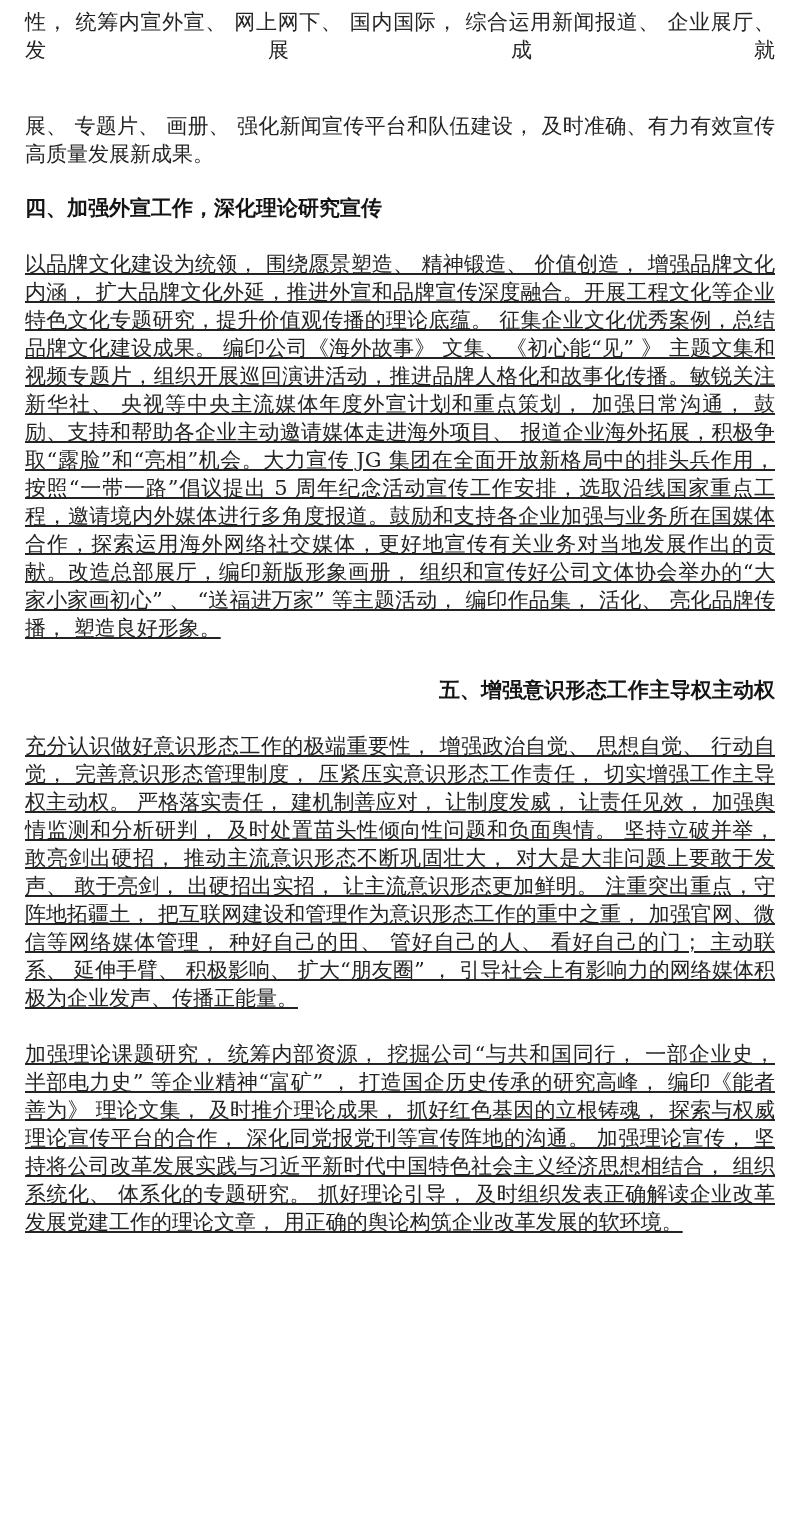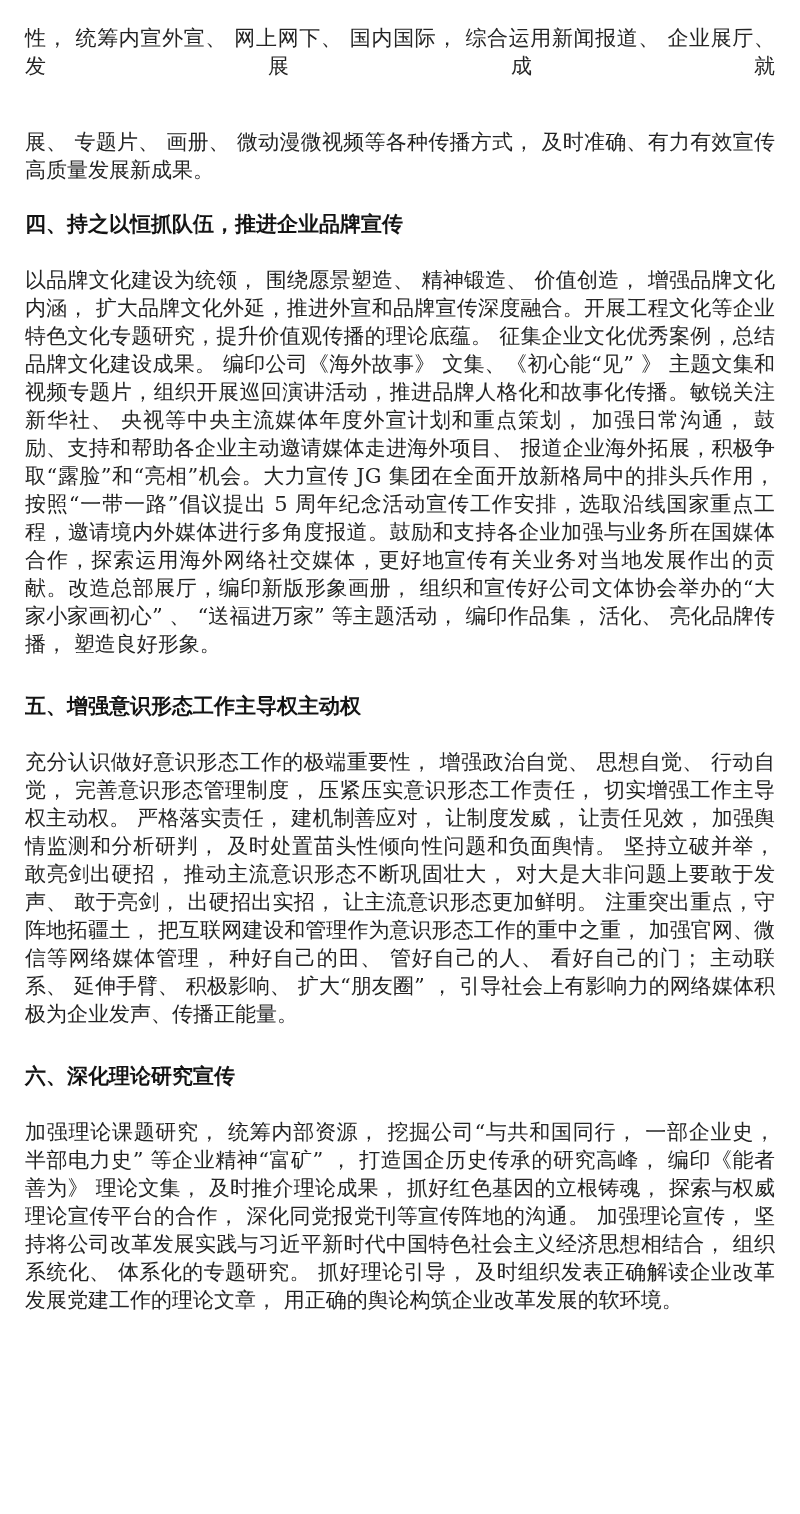--- a/index.html
+++ b/index.html
@@ -5,56 +5,55 @@
   * { box-sizing: border-box; }
   html, body { margin: 0; padding: 0; }
   body {
     width: 800px;
     height: 1514px;
     background: #ffffff;
     overflow: hidden;
     font-family: "DejaVu Serif", "Liberation Serif", serif;
   }
   .doc {
-    padding: 24px 25px 0 25px;
+    padding: 8px 25px 0 25px;
     color: #242424;
     font-size: 21px;
     line-height: 28px;
     text-align: justify;
   }
   .frag { margin: 0; }
   .frag-1 { text-align-last: justify; }
   .frag-2 { margin-top: 48px; }
   .sec-heading {
     margin: 0;
     font-size: 21px;
     line-height: 28px;
     font-weight: bold;
     color: #141414;
     text-align: left;
     font-family: "DejaVu Sans", "Liberation Sans", sans-serif;
   }
   .mt-h4 { margin-top: 26px; }
-  .mt-h5 { margin-top: 34px; }
+  .mt-h5 { margin-top: 34px; text-align: right; }
   .mt-h6 { margin-top: 34px; }
   .mt-h7 { margin-top: 32px; }
-  .sec-body { margin: 28px 0 0 0; }
+  .sec-body { margin: 28px 0 0 0; text-decoration: underline; }
 </style>
 </head>
 <body>
 
 <div class="doc">
 
   <p class="frag frag-1">性， 统筹内宣外宣、 网上网下、 国内国际， 综合运用新闻报道、 企业展厅、 发展成就</p>
 
-  <p class="frag frag-2">展、 专题片、 画册、 微动漫微视频等各种传播方式， 及时准确、有力有效宣传高质量发展新成果。</p>
+  <p class="frag frag-2">展、 专题片、 画册、 强化新闻宣传平台和队伍建设， 及时准确、有力有效宣传高质量发展新成果。</p>
 
-  <h2 class="sec-heading mt-h4">四、持之以恒抓队伍，推进企业品牌宣传</h2>
+  <h2 class="sec-heading mt-h4">四、加强外宣工作，深化理论研究宣传</h2>
   <p class="sec-body">以品牌文化建设为统领， 围绕愿景塑造、 精神锻造、 价值创造， 增强品牌文化内涵， 扩大品牌文化外延，推进外宣和品牌宣传深度融合。开展工程文化等企业特色文化专题研究，提升价值观传播的理论底蕴。 征集企业文化优秀案例，总结品牌文化建设成果。 编印公司《海外故事》 文集、《初心能“见” 》 主题文集和视频专题片，组织开展巡回演讲活动，推进品牌人格化和故事化传播。敏锐关注新华社、 央视等中央主流媒体年度外宣计划和重点策划， 加强日常沟通， 鼓励、支持和帮助各企业主动邀请媒体走进海外项目、 报道企业海外拓展，积极争取“露脸”和“亮相”机会。大力宣传 JG 集团在全面开放新格局中的排头兵作用， 按照“一带一路”倡议提出 5 周年纪念活动宣传工作安排，选取沿线国家重点工程，邀请境内外媒体进行多角度报道。鼓励和支持各企业加强与业务所在国媒体合作，探索运用海外网络社交媒体，更好地宣传有关业务对当地发展作出的贡献。改造总部展厅，编印新版形象画册， 组织和宣传好公司文体协会举办的“大家小家画初心” 、 “送福进万家” 等主题活动， 编印作品集， 活化、 亮化品牌传播， 塑造良好形象。</p>
 
   <h2 class="sec-heading mt-h5">五、增强意识形态工作主导权主动权</h2>
   <p class="sec-body">充分认识做好意识形态工作的极端重要性， 增强政治自觉、 思想自觉、 行动自觉， 完善意识形态管理制度， 压紧压实意识形态工作责任， 切实增强工作主导权主动权。 严格落实责任， 建机制善应对， 让制度发威， 让责任见效， 加强舆情监测和分析研判， 及时处置苗头性倾向性问题和负面舆情。 坚持立破并举， 敢亮剑出硬招， 推动主流意识形态不断巩固壮大， 对大是大非问题上要敢于发声、 敢于亮剑， 出硬招出实招， 让主流意识形态更加鲜明。 注重突出重点，守阵地拓疆土， 把互联网建设和管理作为意识形态工作的重中之重， 加强官网、微信等网络媒体管理， 种好自己的田、 管好自己的人、 看好自己的门； 主动联系、 延伸手臂、 积极影响、 扩大“朋友圈” ， 引导社会上有影响力的网络媒体积极为企业发声、传播正能量。</p>
 
-  <h2 class="sec-heading mt-h6">六、深化理论研究宣传</h2>
   <p class="sec-body">加强理论课题研究， 统筹内部资源， 挖掘公司“与共和国同行， 一部企业史， 半部电力史” 等企业精神“富矿” ， 打造国企历史传承的研究高峰， 编印《能者善为》 理论文集， 及时推介理论成果， 抓好红色基因的立根铸魂， 探索与权威理论宣传平台的合作， 深化同党报党刊等宣传阵地的沟通。 加强理论宣传， 坚持将公司改革发展实践与习近平新时代中国特色社会主义经济思想相结合， 组织系统化、 体系化的专题研究。 抓好理论引导， 及时组织发表正确解读企业改革发展党建工作的理论文章， 用正确的舆论构筑企业改革发展的软环境。</p>
 
 
 </div>
 
 </body></html>

